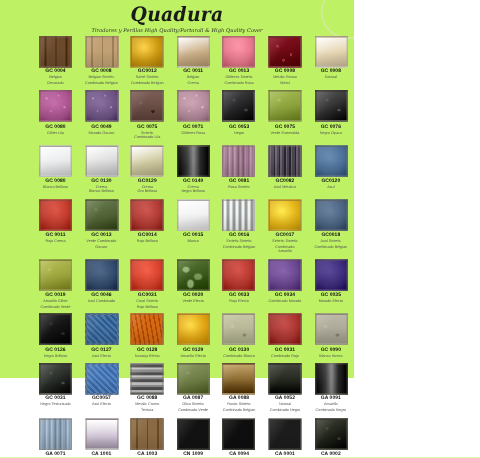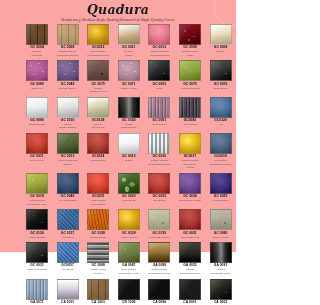--- a/index.html
+++ b/index.html
@@ -6,21 +6,21 @@
   body{
     width:236px;height:305px;
     background:#ffffff;
     font-family:"Liberation Sans", sans-serif;
     overflow:hidden;
     position:relative;
   }
   #page{
     width:236px;height:252px;
     position:relative;
-    background:#fca5a5;
+    background:#bef264;
     box-sizing:border-box;
   }
   
   .header{
     padding-top:3px;
     text-align:center;
   }
   .logo{
     font-family:"DejaVu Serif", serif;
     font-style:italic;

